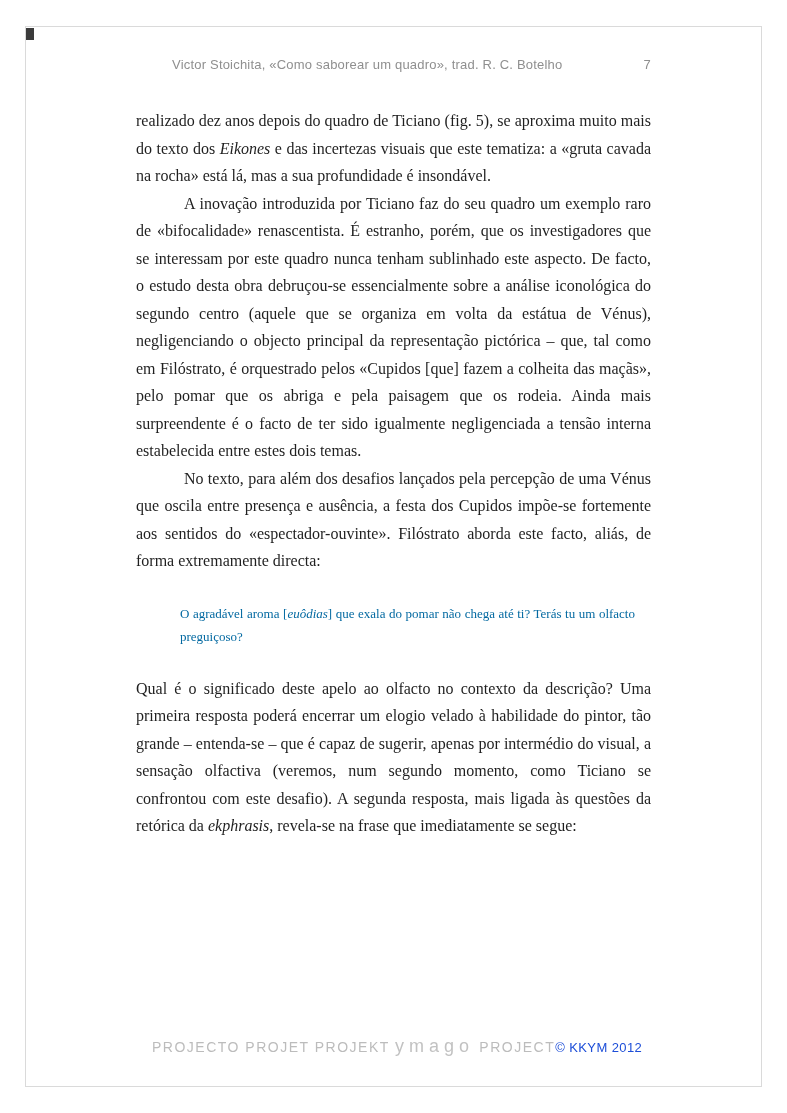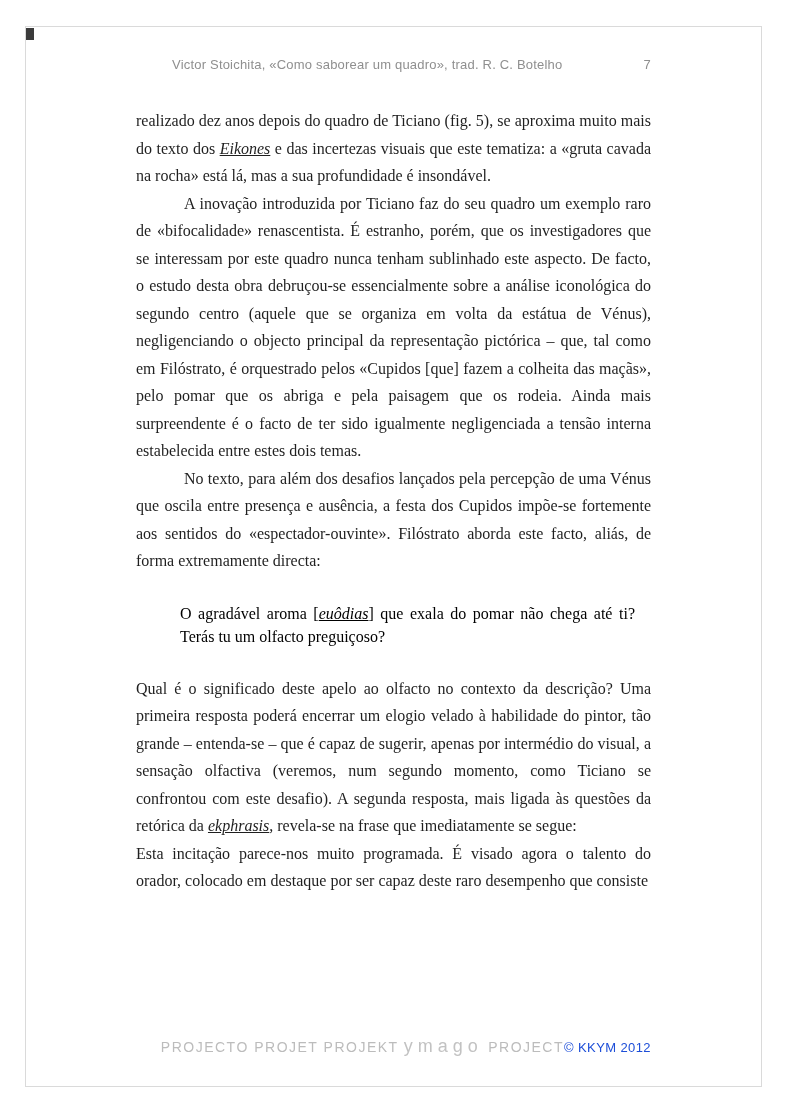--- a/index.html
+++ b/index.html
@@ -29,27 +29,27 @@
   }
   .body-text{
     position:absolute;left:136px;right:136px;top:107px;
     font-size:16px;line-height:27.5px;
     color:#1f1f1f;
   }
   .para{margin:0;text-align:justify;}
   .para.indent{text-indent:48px;}
   .quote{
     margin:27px 16px 27px 44px;
-    font-size:16px;line-height:23px;
-    text-align:justify;color:#000000;
+    font-size:13px;line-height:23px;
+    text-align:justify;color:#0369a1;
   }
-  .italic{font-style:italic;text-decoration:underline;}
+  .italic{font-style:italic;}
   .footer{
     position:absolute;left:152px;right:136px;top:1036px;
-    display:flex;justify-content:flex-end;align-items:baseline;
+    display:flex;justify-content:flex-start;align-items:baseline;
     font-family:"Liberation Sans", sans-serif;
   }
   .footer-left{
     color:#bcbcbc;font-size:14px;letter-spacing:1.5px;
     white-space:nowrap;
   }
   .ymago{
     font-size:18px;letter-spacing:5px;color:#c2c2c2;
   }
   .footer-right{
@@ -68,21 +68,20 @@
     <span>Victor Stoichita, «Como saborear um quadro», trad. R. C. Botelho</span>
     <span>7</span>
   </div>
 
   <div class="body-text" id="body-container">
       <p class="para"><span>realizado dez anos depois do quadro de Ticiano (fig. 5), se aproxima muito mais do texto dos </span><span class="italic">Eikones</span><span> e das incertezas visuais que este tematiza: a «gruta cavada na rocha» está lá, mas a sua profundidade é insondável.</span></p>
       <p class="para indent"><span>A inovação introduzida por Ticiano faz do seu quadro um exemplo raro de «bifocalidade» renascentista. É estranho, porém, que os investigadores que se interessam por este quadro nunca tenham sublinhado este aspecto. De facto, o estudo desta obra debruçou-se essencialmente sobre a análise iconológica do segundo centro (aquele que se organiza em volta da estátua de Vénus), negligenciando o objecto principal da representação pictórica – que, tal como em Filóstrato, é orquestrado pelos «Cupidos [que] fazem a colheita das maçãs», pelo pomar que os abriga e pela paisagem que os rodeia. Ainda mais surpreendente é o facto de ter sido igualmente negligenciada a tensão interna estabelecida entre estes dois temas.</span></p>
       <p class="para indent"><span>No texto, para além dos desafios lançados pela percepção de uma Vénus que oscila entre presença e ausência, a festa dos Cupidos impõe-se fortemente aos sentidos do «espectador-ouvinte». Filóstrato aborda este facto, aliás, de forma extremamente directa:</span></p>
       <div class="quote"><span>O agradável aroma [</span><span class="italic">euôdias</span><span>] que exala do pomar não chega até ti? Terás tu um olfacto preguiçoso?</span></div>
       <p class="para"><span>Qual é o significado deste apelo ao olfacto no contexto da descrição? Uma primeira resposta poderá encerrar um elogio velado à habilidade do pintor, tão grande – entenda-se – que é capaz de sugerir, apenas por intermédio do visual, a sensação olfactiva (veremos, num segundo momento, como Ticiano se confrontou com este desafio). A segunda resposta, mais ligada às questões da retórica da </span><span class="italic">ekphrasis</span><span>, revela-se na frase que imediatamente se segue:</span></p>
-      <p class="para"><span>Esta incitação parece-nos muito programada. É visado agora o talento do orador, colocado em destaque por ser capaz deste raro desempenho que consiste</span></p>
     </div>
 
   <div class="footer">
     <span class="footer-left"><span>PROJECTO PROJET PROJEKT</span> <span class="ymago">ymago</span> <span>PROJECT</span></span>
     <span class="footer-right">© KKYM 2012</span>
   </div>
 
 </div>
 
 </body></html>

